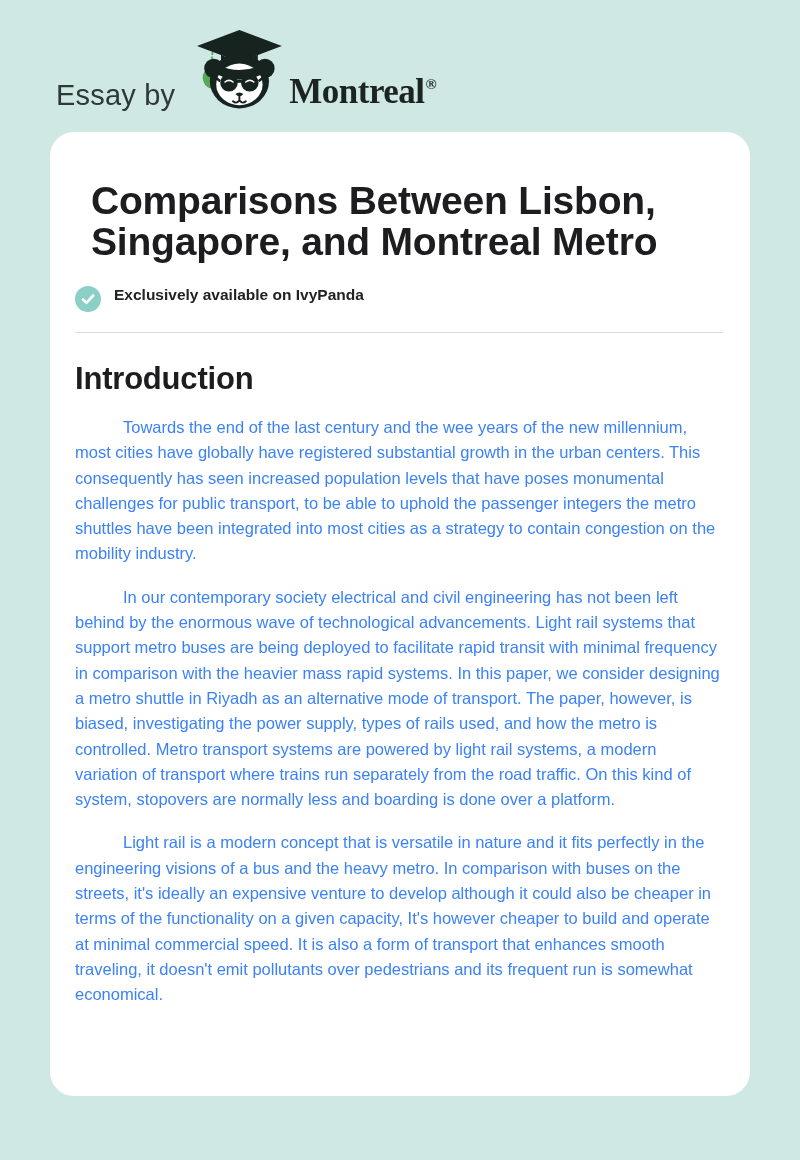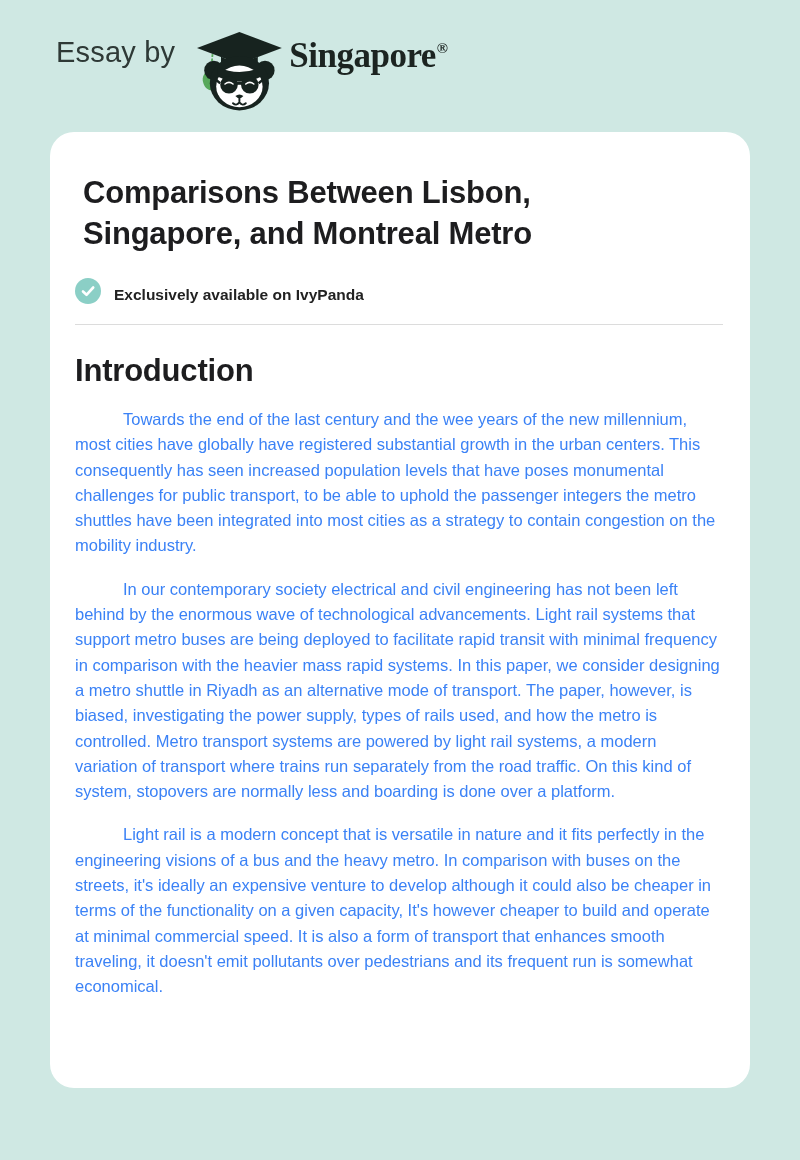--- a/index.html
+++ b/index.html
@@ -11,21 +11,21 @@
     font-family: "Liberation Sans", sans-serif;
   }
   .page {
     width: 800px;
     min-height: 1160px;
     background: #cfe8e3;
   }
   
   .site-header {
     display: flex;
-    align-items: flex-start;
+    align-items: flex-end;
     padding: 36px 12px 0 56px;
     height: 112px;
   }
   .essay-by {
     font-size: 29px;
     color: #2e3936;
     letter-spacing: 0.2px;
   }
   .logo-svg {
     width: 96px;
@@ -48,31 +48,31 @@
   }
   
   .card {
     width: 700px;
     margin: 20px auto 48px auto;
     background: #ffffff;
     border-radius: 24px;
     padding: 32px 27px 70px 25px;
   }
   .essay-title {
-    margin: 8px;
+    margin: 16px;
     max-width: 600px;
-    font-size: 31px;
+    font-size: 39px;
     line-height: 41px;
     font-weight: 700;
     color: #1d1d1f;
     letter-spacing: -0.2px;
   }
   .badge-row {
     display: flex;
-    align-items: flex-end;
+    align-items: flex-start;
     gap: 13px;
     margin: 24px 0 0 0;
   }
   .badge-icon {
     width: 26px;
     height: 26px;
     flex: 0 0 auto;
   }
   .badge-label {
     font-size: 15.5px;
@@ -131,21 +131,21 @@
       <rect x="58" y="64" width="10" height="4" fill="#17231f"></rect>
       <path d="M39 66 L34 62 M87 66 L92 62" stroke="#17231f" stroke-width="3"></path>
 
       <path d="M45 67 Q50 63 55 67" stroke="#ffffff" stroke-width="2" fill="none" stroke-linecap="round"></path>
       <path d="M71 67 Q76 63 81 67" stroke="#ffffff" stroke-width="2" fill="none" stroke-linecap="round"></path>
 
       <path d="M58 82 Q63 78 68 82 Q63 88 58 82 Z" fill="#17231f"></path>
       <path d="M63 85 L63 89 M55 91 Q59 95 63 90 Q67 95 71 91" stroke="#17231f" stroke-width="2.4" fill="none" stroke-linecap="round"></path>
     </svg>
 
-    <span class="wordmark"><span>Singapore</span><sup>®</sup></span>
+    <span class="wordmark"><span>Montreal</span><sup>®</sup></span>
   </div>
 
   <div class="card">
 
     <h1 class="essay-title">Comparisons Between Lisbon, Singapore, and Montreal Metro</h1>
 
     <div class="badge-row">
       <svg class="badge-icon" viewBox="0 0 26 26" aria-hidden="true">
         <circle cx="13" cy="13" r="13" fill="#8bcfc6"></circle>
         <path d="M8 13.5 L11.5 16.8 L18.2 9.5" fill="none" stroke="#ffffff" stroke-width="2.6" stroke-linecap="round" stroke-linejoin="round"></path>

